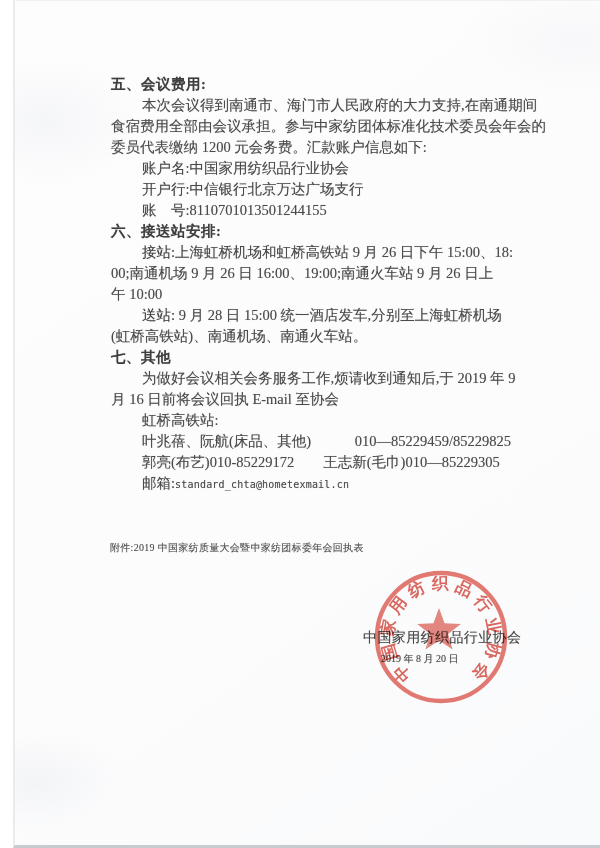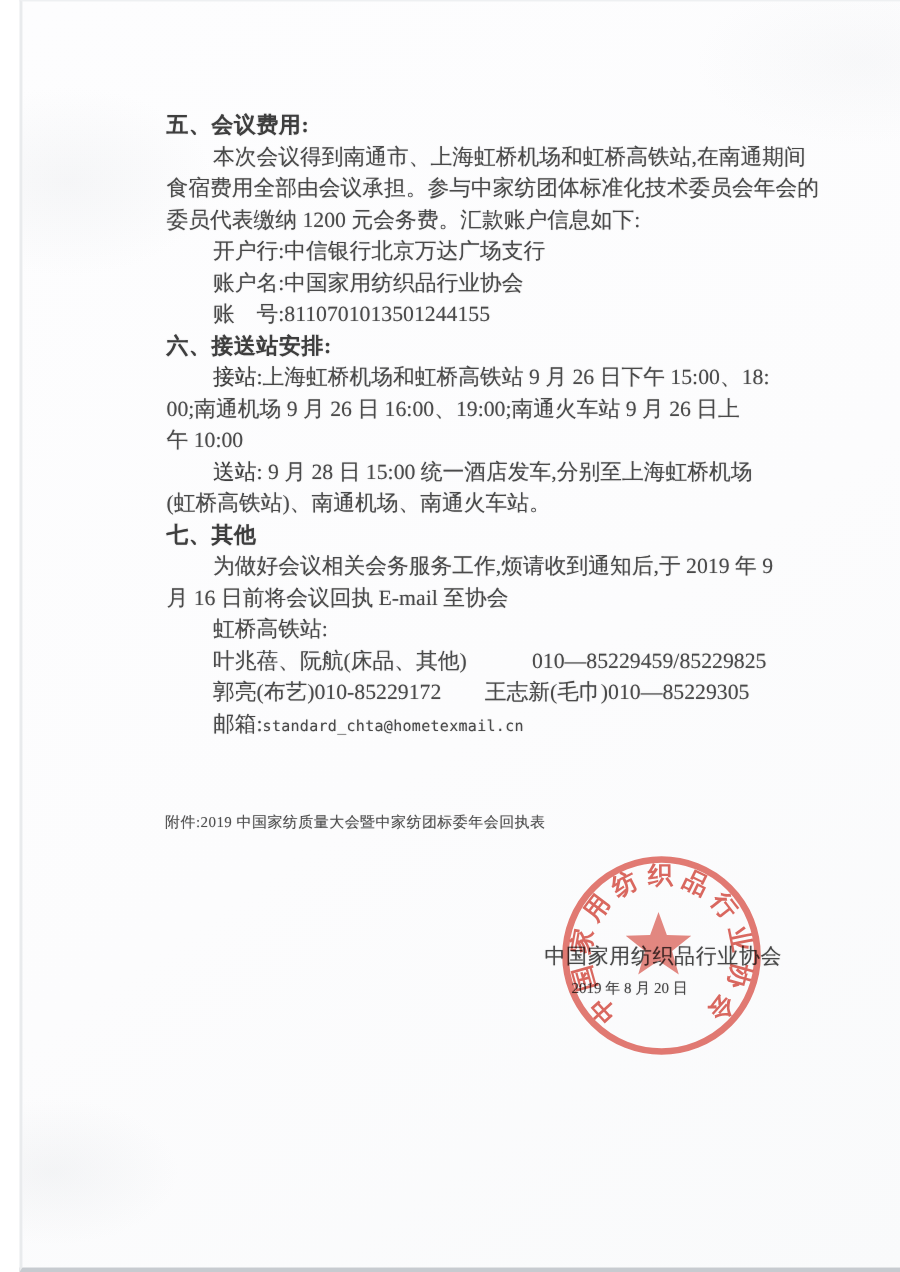--- a/index.html
+++ b/index.html
@@ -54,25 +54,25 @@
     filter:blur(.3px);
   }
 </style>
 </head>
 <body>
 
 <div class="page">
 
   <div class="doc">
     <div class="line h">五、会议费用:</div>
-    <div class="line ind">本次会议得到南通市、上海虹桥机场和虹桥高铁站,在南通期间</div>
+    <div class="line ind">本次会议得到南通市、海门市人民政府的大力支持,在南通期间</div>
     <div class="line">食宿费用全部由会议承担。参与中家纺团体标准化技术委员会年会的</div>
     <div class="line">委员代表缴纳 1200 元会务费。汇款账户信息如下:</div>
+    <div class="line ind">账户名:中国家用纺织品行业协会</div>
     <div class="line ind">开户行:中信银行北京万达广场支行</div>
-    <div class="line ind">账户名:中国家用纺织品行业协会</div>
     <div class="line ind">账　号:8110701013501244155</div>
     <div class="line h">六、接送站安排:</div>
     <div class="line ind"><b>接站:</b><span>上海虹桥机场和虹桥高铁站 9 月 26 日下午 15:00、18:</span></div>
     <div class="line">00;南通机场 9 月 26 日 16:00、19:00;南通火车站 9 月 26 日上</div>
     <div class="line">午 10:00</div>
     <div class="line ind"><b>送站:</b><span> 9 月 28 日 15:00 统一酒店发车,分别至上海虹桥机场</span></div>
     <div class="line">(虹桥高铁站)、南通机场、南通火车站。</div>
     <div class="line h">七、其他</div>
     <div class="line ind">为做好会议相关会务服务工作,烦请收到通知后,于 2019 年 9</div>
     <div class="line">月 16 日前将会议回执 E-mail 至协会</div>

